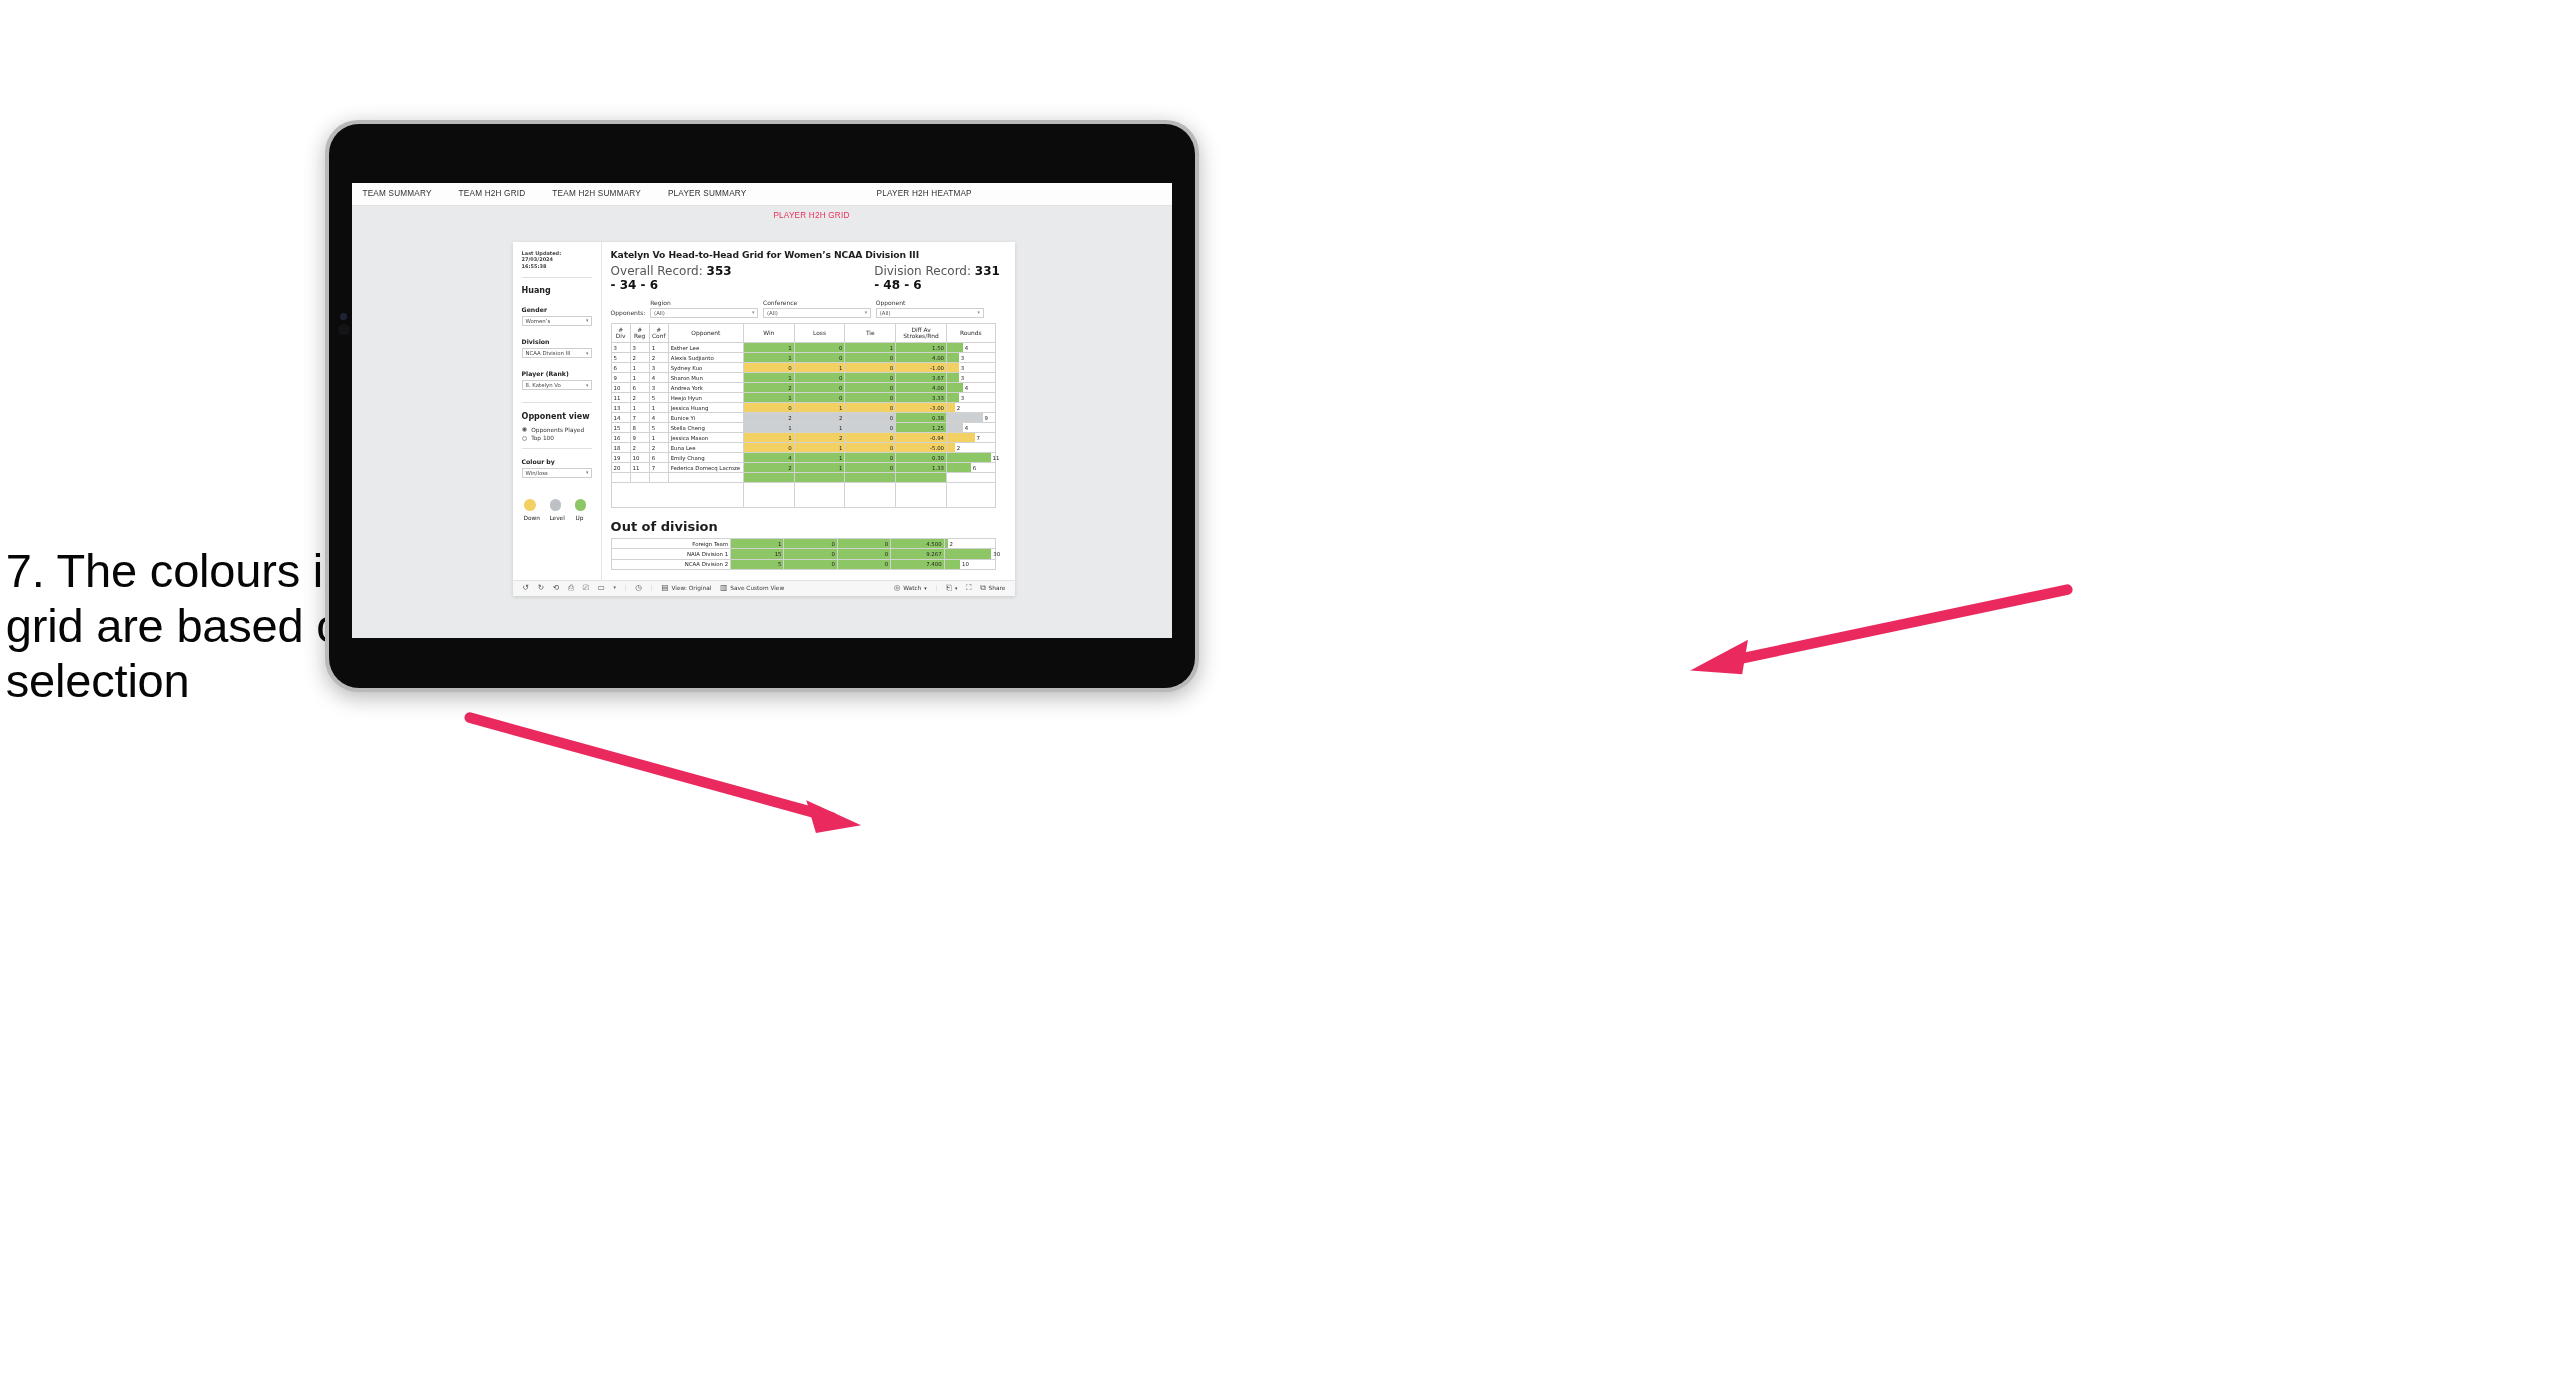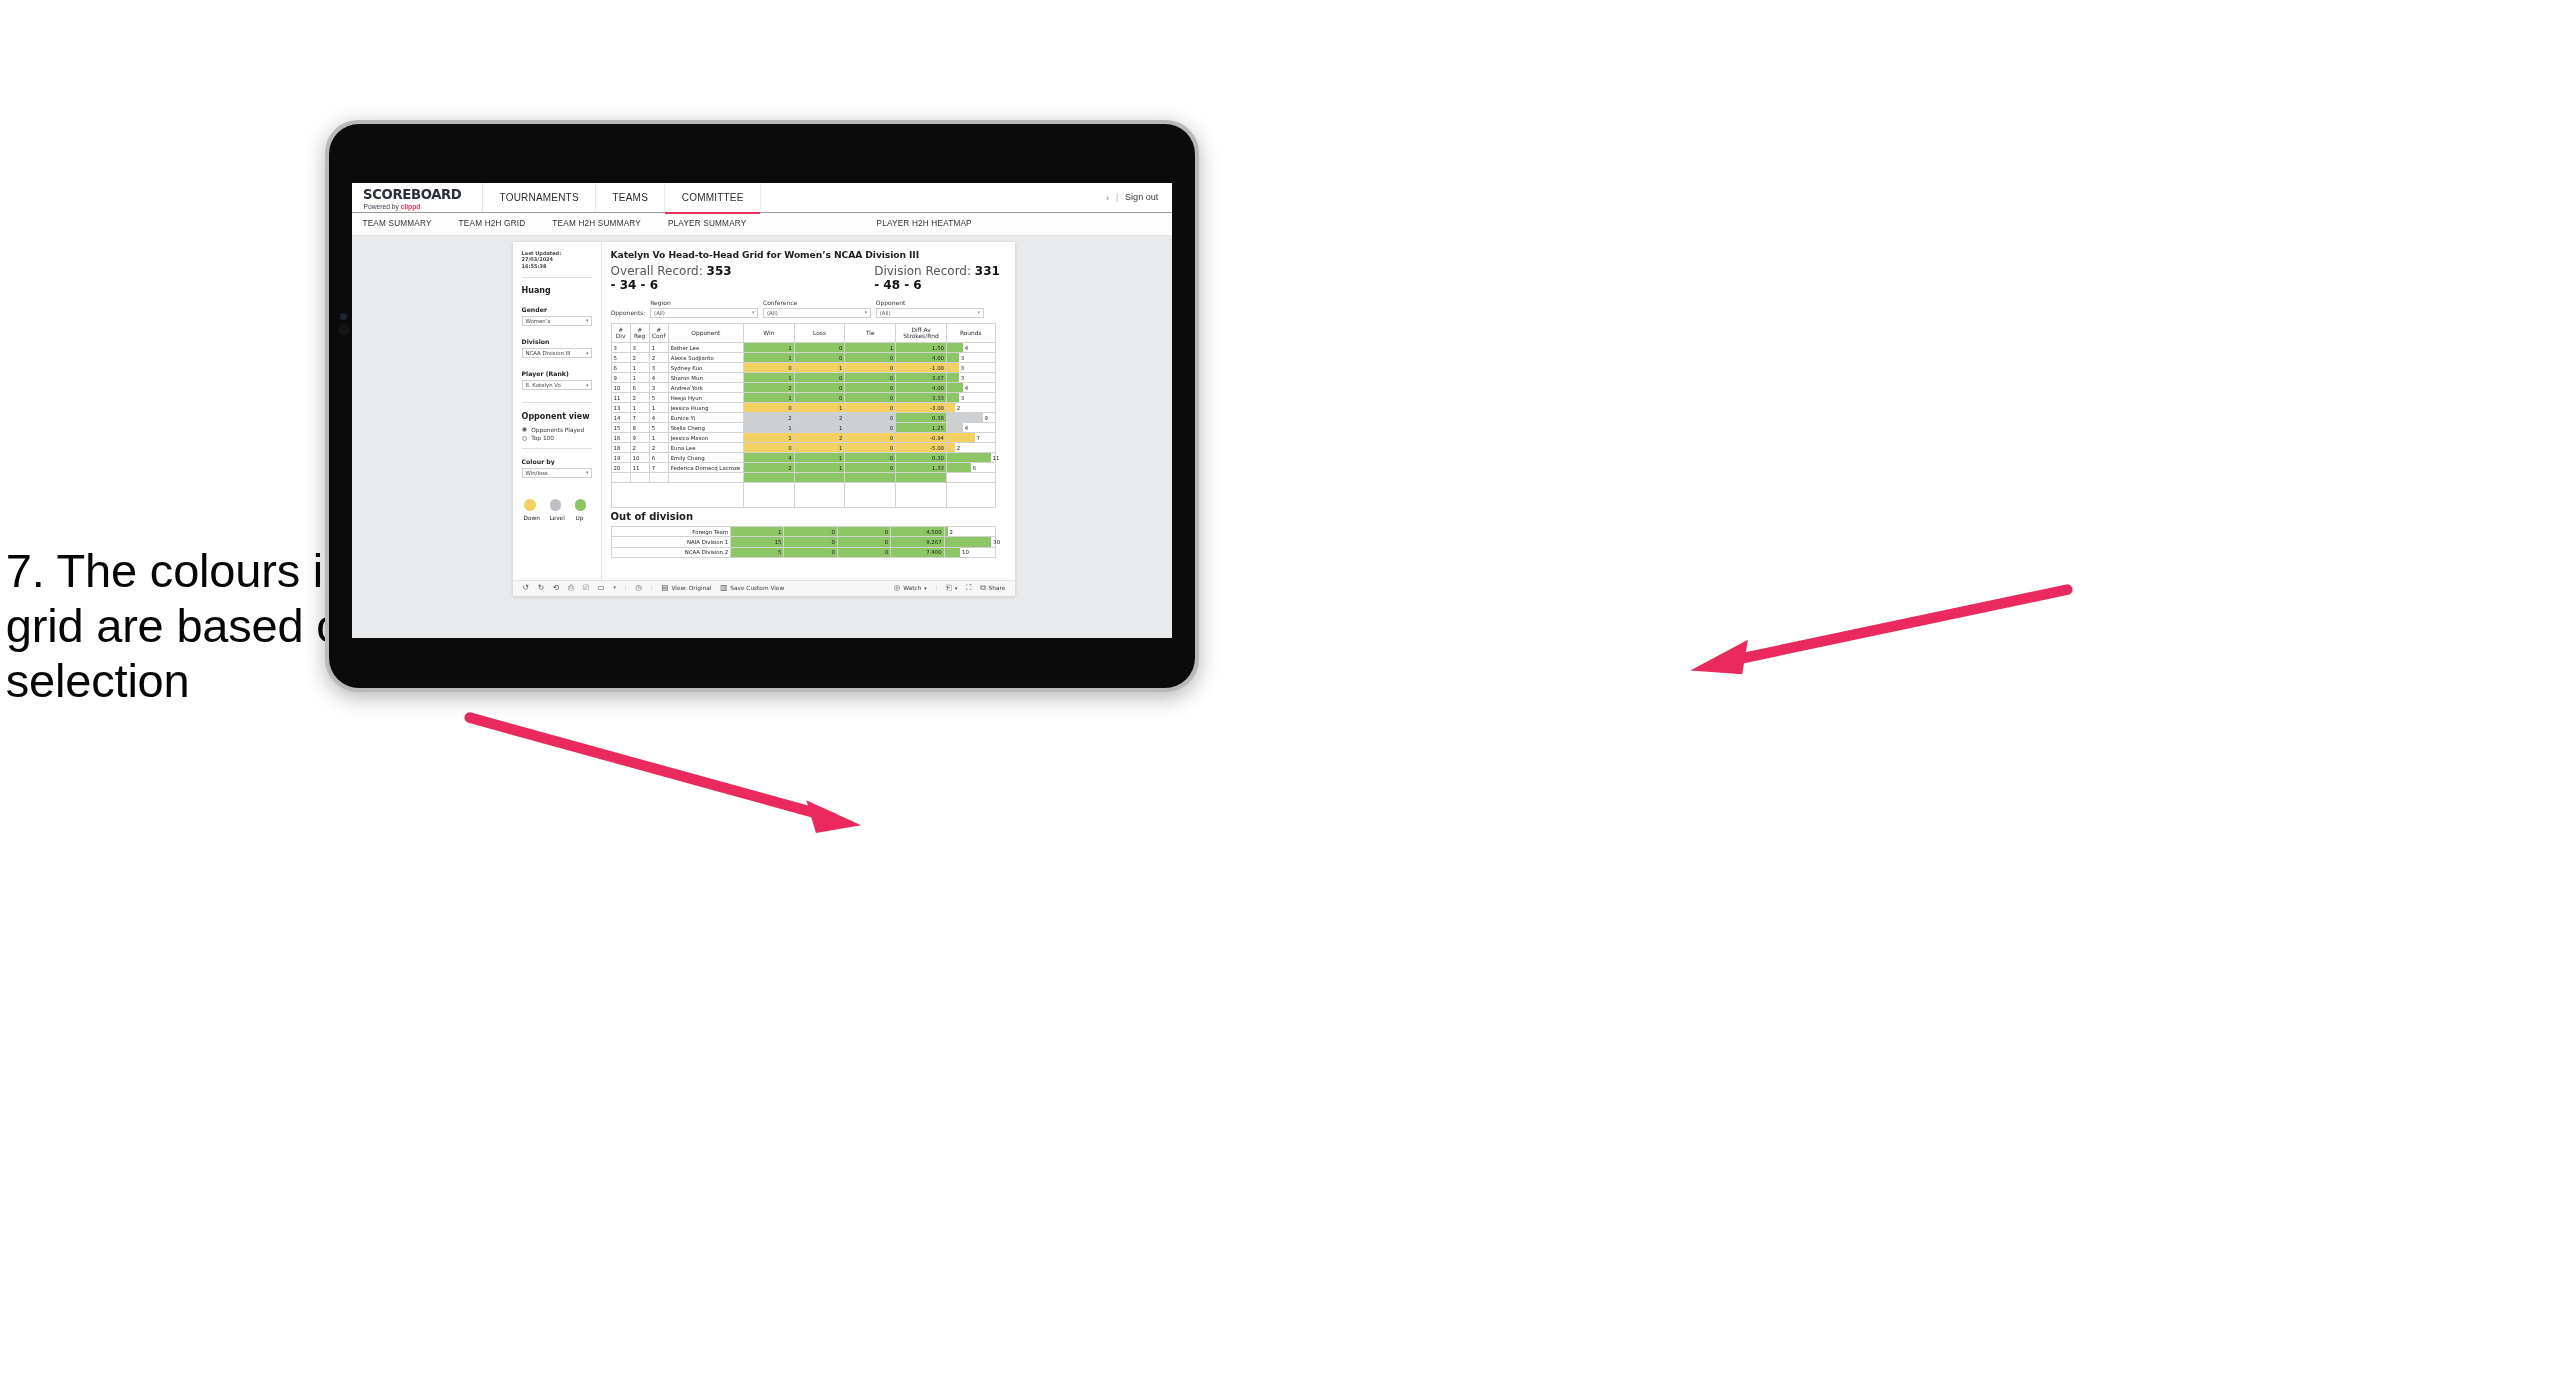--- a/index.html
+++ b/index.html
@@ -154,21 +154,21 @@
   .c-div, .c-reg, .c-conf { width:17.3px; text-align:left; }
   .c-opp { width:68px; text-align:left; }
   .c-num { width:46px; text-align:right; }
   .c-rounds { width:44px; padding:0 !important; position:relative; }
   .roundbar { position:absolute; left:0; top:0; bottom:0; }
   .roundval { position:absolute; top:0; bottom:0; display:flex; align-items:center;
               padding-left:1.9px; font-size:5.4px; color:#222; }
 
   .blankrow td { border-left:1px solid #d2d2d2; border-right:1px solid #d2d2d2; border-top:none; border-bottom:none; }
 
-  .ood-title { font-size:10px; font-weight:700; color:#1d1d1d; margin-top:3px; }
+  .ood-title { font-size:13px; font-weight:700; color:#1d1d1d; margin-top:11px; }
   #ood { margin-top:3.9px; width:385px; }
   #ood td { border:1px solid #d2d2d2; height:10.2px; padding:0 1.9px; }
   .c-oodname { width:103px; text-align:right; }
 
   
   .toolbar {
     height:16.4px; background:#f7f7f7; border-top:1px solid #e2e2e2;
     display:flex; align-items:center; gap:8.7px; padding:0 9.6px;
     font-size:5.8px; color:#3a3a3a;
   }
@@ -195,38 +195,20 @@
     <polygon points="20,96 80,64 74,100" fill="#ea2a5f"></polygon>
   </svg>
 
   <div id="tablet">
     <div id="tablet-inner">
       <div class="cam2"></div>
       <div class="cam"></div>
 
       <div id="screen">
 
-        <div class="topbar">
-          <div class="brand">
-            <div class="brand-main">SCOREBOARD</div>
-            <div class="brand-sub">
-              <span>Powered by </span><i>clippd</i>
-            </div>
-          </div>
-          <div class="nav1">
-            <a href="#">TOURNAMENTS</a>
-            <a href="#">TEAMS</a>
-            <a href="#" class="active">COMMITTEE</a>
-          </div>
-          <div class="signout">
-            <span class="chev">›</span>
-            <span class="bar">|</span>
-            <span>Sign out</span>
-          </div>
-        </div>
 
         <div class="subnav">
           <a href="#">TEAM SUMMARY</a>
           <a href="#">TEAM H2H GRID</a>
           <a href="#">TEAM H2H SUMMARY</a>
           <a href="#">PLAYER SUMMARY</a>
           <a href="#" class="active">PLAYER H2H GRID</a>
           <a href="#">PLAYER H2H HEATMAP</a>
         </div>
 

